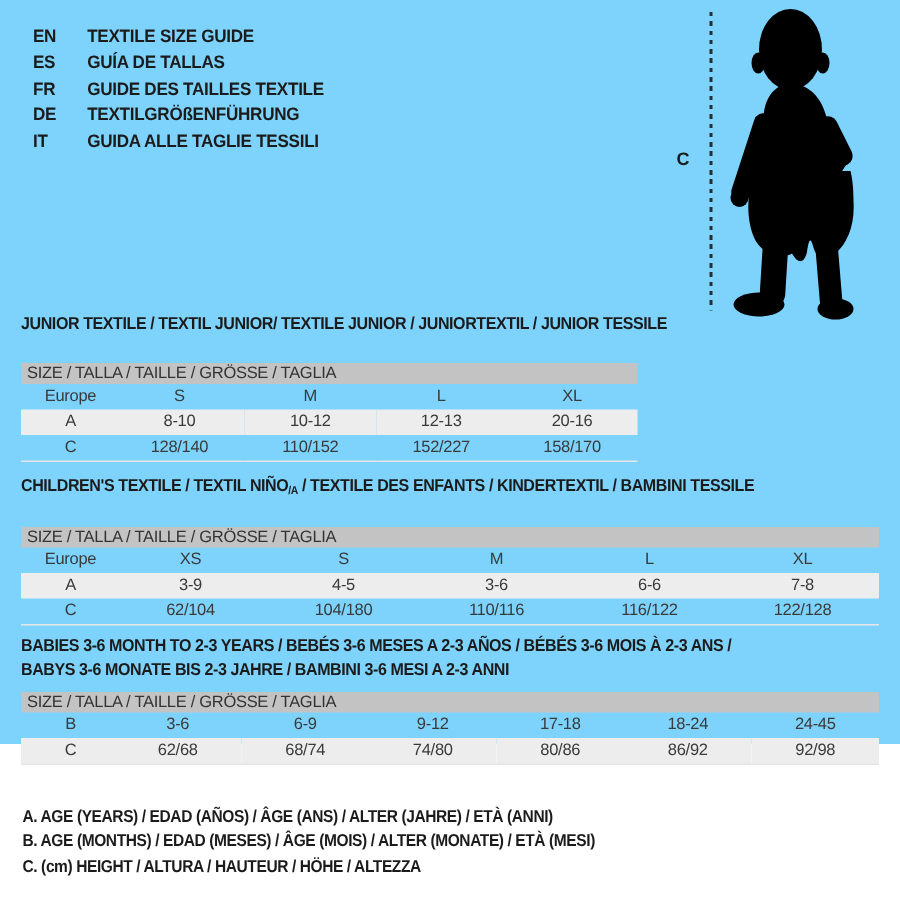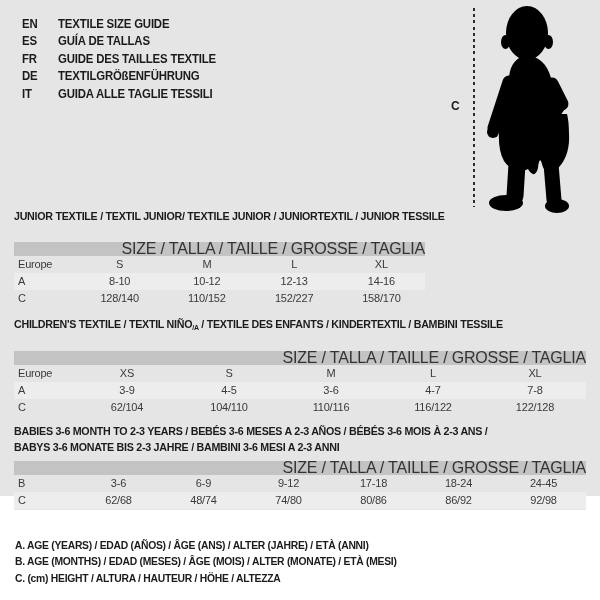--- a/index.html
+++ b/index.html
@@ -2,21 +2,21 @@
 <html style="--bar: #c3c3c3; --shade: #ededed;"><head>
 <meta charset="utf-8">
 <style>
   html,body { margin:0; padding:0; }
   body {
     width:600px; height:600px; background:#ffffff;
     font-family:"Liberation Sans", sans-serif;
     color:#2a2a2a; position:relative; overflow:hidden;
     -webkit-font-smoothing:antialiased;
   }
-  .canvas { position:absolute; left:0; top:0; width:600px; height:496px; background:#e5e5e5; }
+  .canvas { position:absolute; left:0; top:0; width:600px; height:496px; background:#7dd3fc; }
 
   
   .lang-list {
     position:absolute; left:22px; top:16px;
     font-weight:bold; font-size:12px; line-height:17.4px;
     color:#1b1b1b; letter-spacing:-0.2px;
     transform:scaleX(0.95); transform-origin:0 0; white-space:nowrap;
   }
   .lang-row { display:flex; }
   .lang-code { width:38px; }
@@ -48,26 +48,26 @@
     border-collapse:collapse; table-layout:fixed;
     position:absolute; left:14px;
     font-size:11px; color:#3a3a3a; letter-spacing:-0.2px;
     border-bottom:1px solid #e6e6e6;
   }
   #t1 { top:242px; width:411px; }
   #t2 { top:351px; width:572px; }
   #t3 { top:461px; width:572px; }
   col.label-col { width:62px; }
   th.size-bar {
-    background:var(--bar,#c3c3c3); text-align:right; font-weight:normal;
-    height:14px; line-height:14px; padding:0 0 0 4px; font-size:16px; color:#333333;
+    background:var(--bar,#c3c3c3); text-align:left; font-weight:normal;
+    height:14px; line-height:14px; padding:0 0 0 4px; font-size:11px; color:#333333;
     white-space:nowrap; overflow:hidden;
   }
   td { height:17px; line-height:17px; padding:0; text-align:center; white-space:nowrap; }
-  td.rowlabel { text-align:left; padding-left:4px; }
+  td.rowlabel { text-align:center; padding-left:4px; }
   tr.shaded td { background:var(--shade,#ededed); }
 
   
   .legend {
     position:absolute; left:15px; top:537px;
     font-weight:bold; font-size:11.5px; line-height:16.4px;
     color:#1b1b1b; letter-spacing:-0.3px; white-space:nowrap;
     transform:scaleX(0.9); transform-origin:0 0;
   }
 </style>
@@ -146,21 +146,21 @@
         <td>S</td>
         <td>M</td>
         <td>L</td>
         <td>XL</td>
       </tr>
       <tr class="shaded">
         <td class="rowlabel">A</td>
         <td>8-10</td>
         <td>10-12</td>
         <td>12-13</td>
-        <td>14-16</td>
+        <td>20-16</td>
       </tr>
       <tr>
         <td class="rowlabel">C</td>
         <td>128/140</td>
         <td>110/152</td>
         <td>152/227</td>
         <td>158/170</td>
       </tr>
     </tbody>
   </table>
@@ -189,27 +189,27 @@
         <td>S</td>
         <td>M</td>
         <td>L</td>
         <td>XL</td>
       </tr>
       <tr class="shaded">
         <td class="rowlabel">A</td>
         <td>3-9</td>
         <td>4-5</td>
         <td>3-6</td>
-        <td>4-7</td>
+        <td>6-6</td>
         <td>7-8</td>
       </tr>
       <tr>
         <td class="rowlabel">C</td>
         <td>62/104</td>
-        <td>104/110</td>
+        <td>104/180</td>
         <td>110/116</td>
         <td>116/122</td>
         <td>122/128</td>
       </tr>
     </tbody>
   </table>
 
   <div class="section-title" id="t3-title">
     <div>BABIES 3-6 MONTH TO 2-3 YEARS / BEBÉS 3-6 MESES A 2-3 AÑOS / BÉBÉS 3-6 MOIS À 2-3 ANS /</div>
     <div>BABYS 3-6 MONATE BIS 2-3 JAHRE / BAMBINI 3-6 MESI A 2-3 ANNI</div>
@@ -235,21 +235,21 @@
         <td>3-6</td>
         <td>6-9</td>
         <td>9-12</td>
         <td>17-18</td>
         <td>18-24</td>
         <td>24-45</td>
       </tr>
       <tr class="shaded">
         <td class="rowlabel">C</td>
         <td>62/68</td>
-        <td>48/74</td>
+        <td>68/74</td>
         <td>74/80</td>
         <td>80/86</td>
         <td>86/92</td>
         <td>92/98</td>
       </tr>
     </tbody>
   </table>
 
   <div class="legend">
     <div>A. AGE (YEARS) / EDAD (AÑOS) / ÂGE (ANS) / ALTER (JAHRE) / ETÀ (ANNI)</div>

